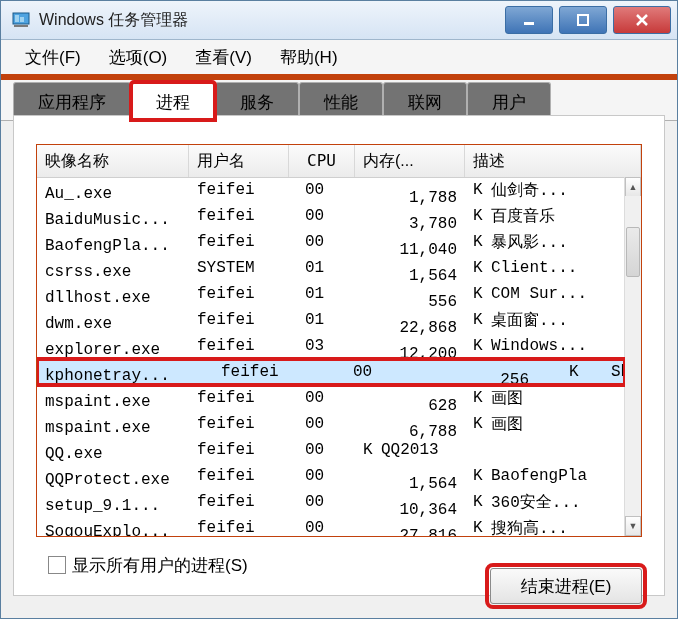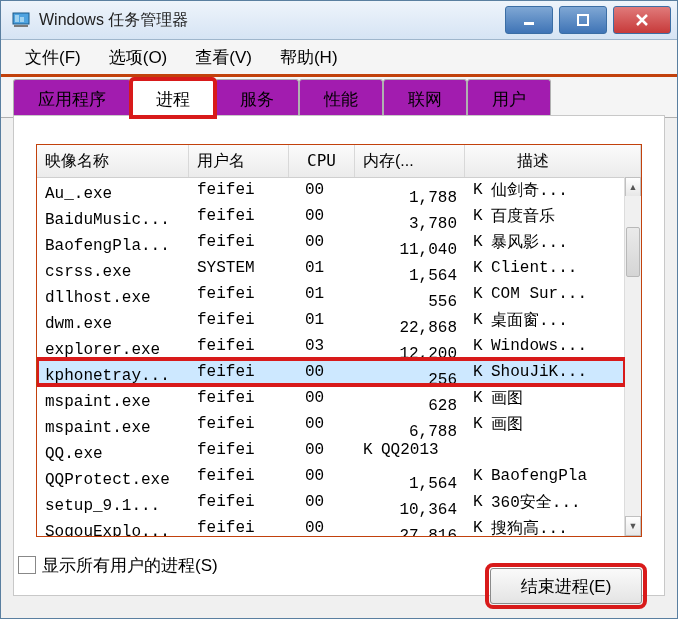--- a/index.html
+++ b/index.html
@@ -4,51 +4,51 @@
 <style>
 html,body{margin:0;padding:0;font-family:"Microsoft YaHei","SimSun",Tahoma,sans-serif;font-size:14px;background:#fff;}
 .window{width:678px;height:619px;box-sizing:border-box;background:#f0f0f0;border:1px solid #5a7fa0;position:relative;overflow:hidden;}
 .titlebar{height:38px;background:linear-gradient(#eef4fb,#d6e4f4);display:flex;align-items:center;padding:0 4px;border-bottom:1px solid #9fb6cc;}
 .titlebar .icon{width:20px;height:20px;display:inline-flex;align-items:center;justify-content:center;margin-right:8px;margin-left:6px;}
 .titlebar .title{font-size:16px;color:#222;flex:1;}
 .winbtns{display:flex;gap:6px;margin-right:2px;}
 .winbtn{width:46px;height:26px;border:1px solid #3b6ea5;border-radius:3px;display:flex;align-items:center;justify-content:center;color:#fff;cursor:default;}
 .winbtn.min,.winbtn.max{background:linear-gradient(#7fa7d4,#3f74b6);}
 .winbtn.close{background:linear-gradient(#e07a7a,#c73a3a);width:56px;}
-.menubar{height:34px;display:flex;align-items:center;border-bottom:3px solid #c2410c;padding:0 10px;font-size:17px;background:#f5f5f5;}
+.menubar{height:34px;display:flex;align-items:center;border-bottom:6px solid #c2410c;padding:0 10px;font-size:17px;background:#f5f5f5;}
 .menuitem{padding:0 14px;cursor:default;}
 .tabbar{height:40px;display:flex;align-items:flex-end;padding:0 12px;border-bottom:1px solid #b0b0b0;background:#f5f5f5;gap:0;}
-.tab{padding:8px 24px 6px;border:1px solid #b0b0b0;border-bottom:none;border-top-left-radius:3px;border-top-right-radius:3px;background:#a21caf;font-size:17px;cursor:default;position:relative;}
+.tab{padding:8px 24px 6px;border:1px solid #b0b0b0;border-bottom:none;border-top-left-radius:3px;border-top-right-radius:3px;background:#737373;font-size:17px;cursor:default;position:relative;}
 .tab.active{background:#fff;z-index:2;}
 .tab.highlighted{outline:4px solid #d81a1a;outline-offset:-2px;}
 .content{position:absolute;top:114px;left:12px;right:12px;bottom:22px;background:#fff;border:1px solid #c8c8c8;box-sizing:border-box;}
 .tablewrap{position:absolute;top:28px;left:22px;right:22px;bottom:58px;border:1px solid #c2410c;background:#fff;box-sizing:border-box;overflow:hidden;}
 .thead{display:flex;height:32px;border-bottom:1px solid #cfcfcf;background:linear-gradient(#fbfbfb,#ebebeb);font-size:16px;}
 .th{padding:6px 8px;border-right:1px solid #d8d8d8;box-sizing:border-box;white-space:nowrap;cursor:default;}
 .th.c1{width:152px;}
 .th.c2{width:100px;}
 .th.c3{width:66px;text-align:center;font-family:monospace;}
 .th.c4{width:110px;text-align:left;}
-.th.c5{flex:1;margin-left:44px;}
+.th.c5{flex:1;}
 .tbody{position:absolute;top:32px;left:0;right:16px;bottom:0;overflow:hidden;font-family:"Courier New",monospace;font-size:16px;}
 .row{display:flex;height:26px;align-items:center;}
 .td{padding:0 8px;box-sizing:border-box;white-space:nowrap;overflow:hidden;}
 .td.c1{width:152px;margin-top:8px;}
 .td.c2{width:100px;}
 .td.c3{width:66px;text-align:left;padding-left:16px;}
 .td.c4{width:110px;text-align:right;padding-right:8px;margin-top:16px;}
 .td.c4u{width:18px;text-align:left;}
 .td.c5{flex:1;font-family:"SimSun","Courier New",monospace;}
-.row.selected{background:#cde8ff;outline:4px solid #d81a1a;outline-offset:-2px;position:relative;z-index:2;}
+.row.selected{background:#cde8ff;outline:4px solid #d81a1a;outline-offset:-2px;position:relative;z-index:2;gap:24px;}
 .scrollbar{position:absolute;top:32px;right:0;bottom:0;width:16px;background:#f0f0f0;border-left:1px solid #dcdcdc;}
 .sarrow{height:18px;border:1px solid #c0c0c0;background:linear-gradient(#fefefe,#e7e7e7);display:flex;align-items:center;justify-content:center;font-size:9px;color:#555;cursor:default;}
 .sarrow.up{border-bottom:none;}
 .sarrow.down{position:absolute;bottom:0;left:0;right:0;}
 .sthumb{position:absolute;left:1px;right:1px;top:50px;height:48px;background:linear-gradient(#eaeaea,#d5d5d5);border:1px solid #b8b8b8;border-radius:2px;cursor:default;}
-.bottombar{position:absolute;left:4px;right:22px;bottom:10px;height:40px;display:flex;align-items:center;}
+.bottombar{position:absolute;left:34px;right:22px;bottom:10px;height:40px;display:flex;align-items:center;}
 .checkbox{width:16px;height:16px;border:1px solid #888;background:#fff;display:inline-block;margin-right:6px;vertical-align:middle;cursor:default;}
 .chklabel{font-size:17px;cursor:default;}
 .endbtn{margin-left:auto;min-width:150px;height:34px;border:1px solid #8a8a8a;background:linear-gradient(#fafafa,#e4e4e4);border-radius:3px;font-size:17px;cursor:default;outline:4px solid #d81a1a;outline-offset:1px;display:flex;align-items:center;justify-content:center;margin-top:42px;}
 </style>
 </head>
 <body>
 
 <div class="window">
 
   <div class="titlebar">

